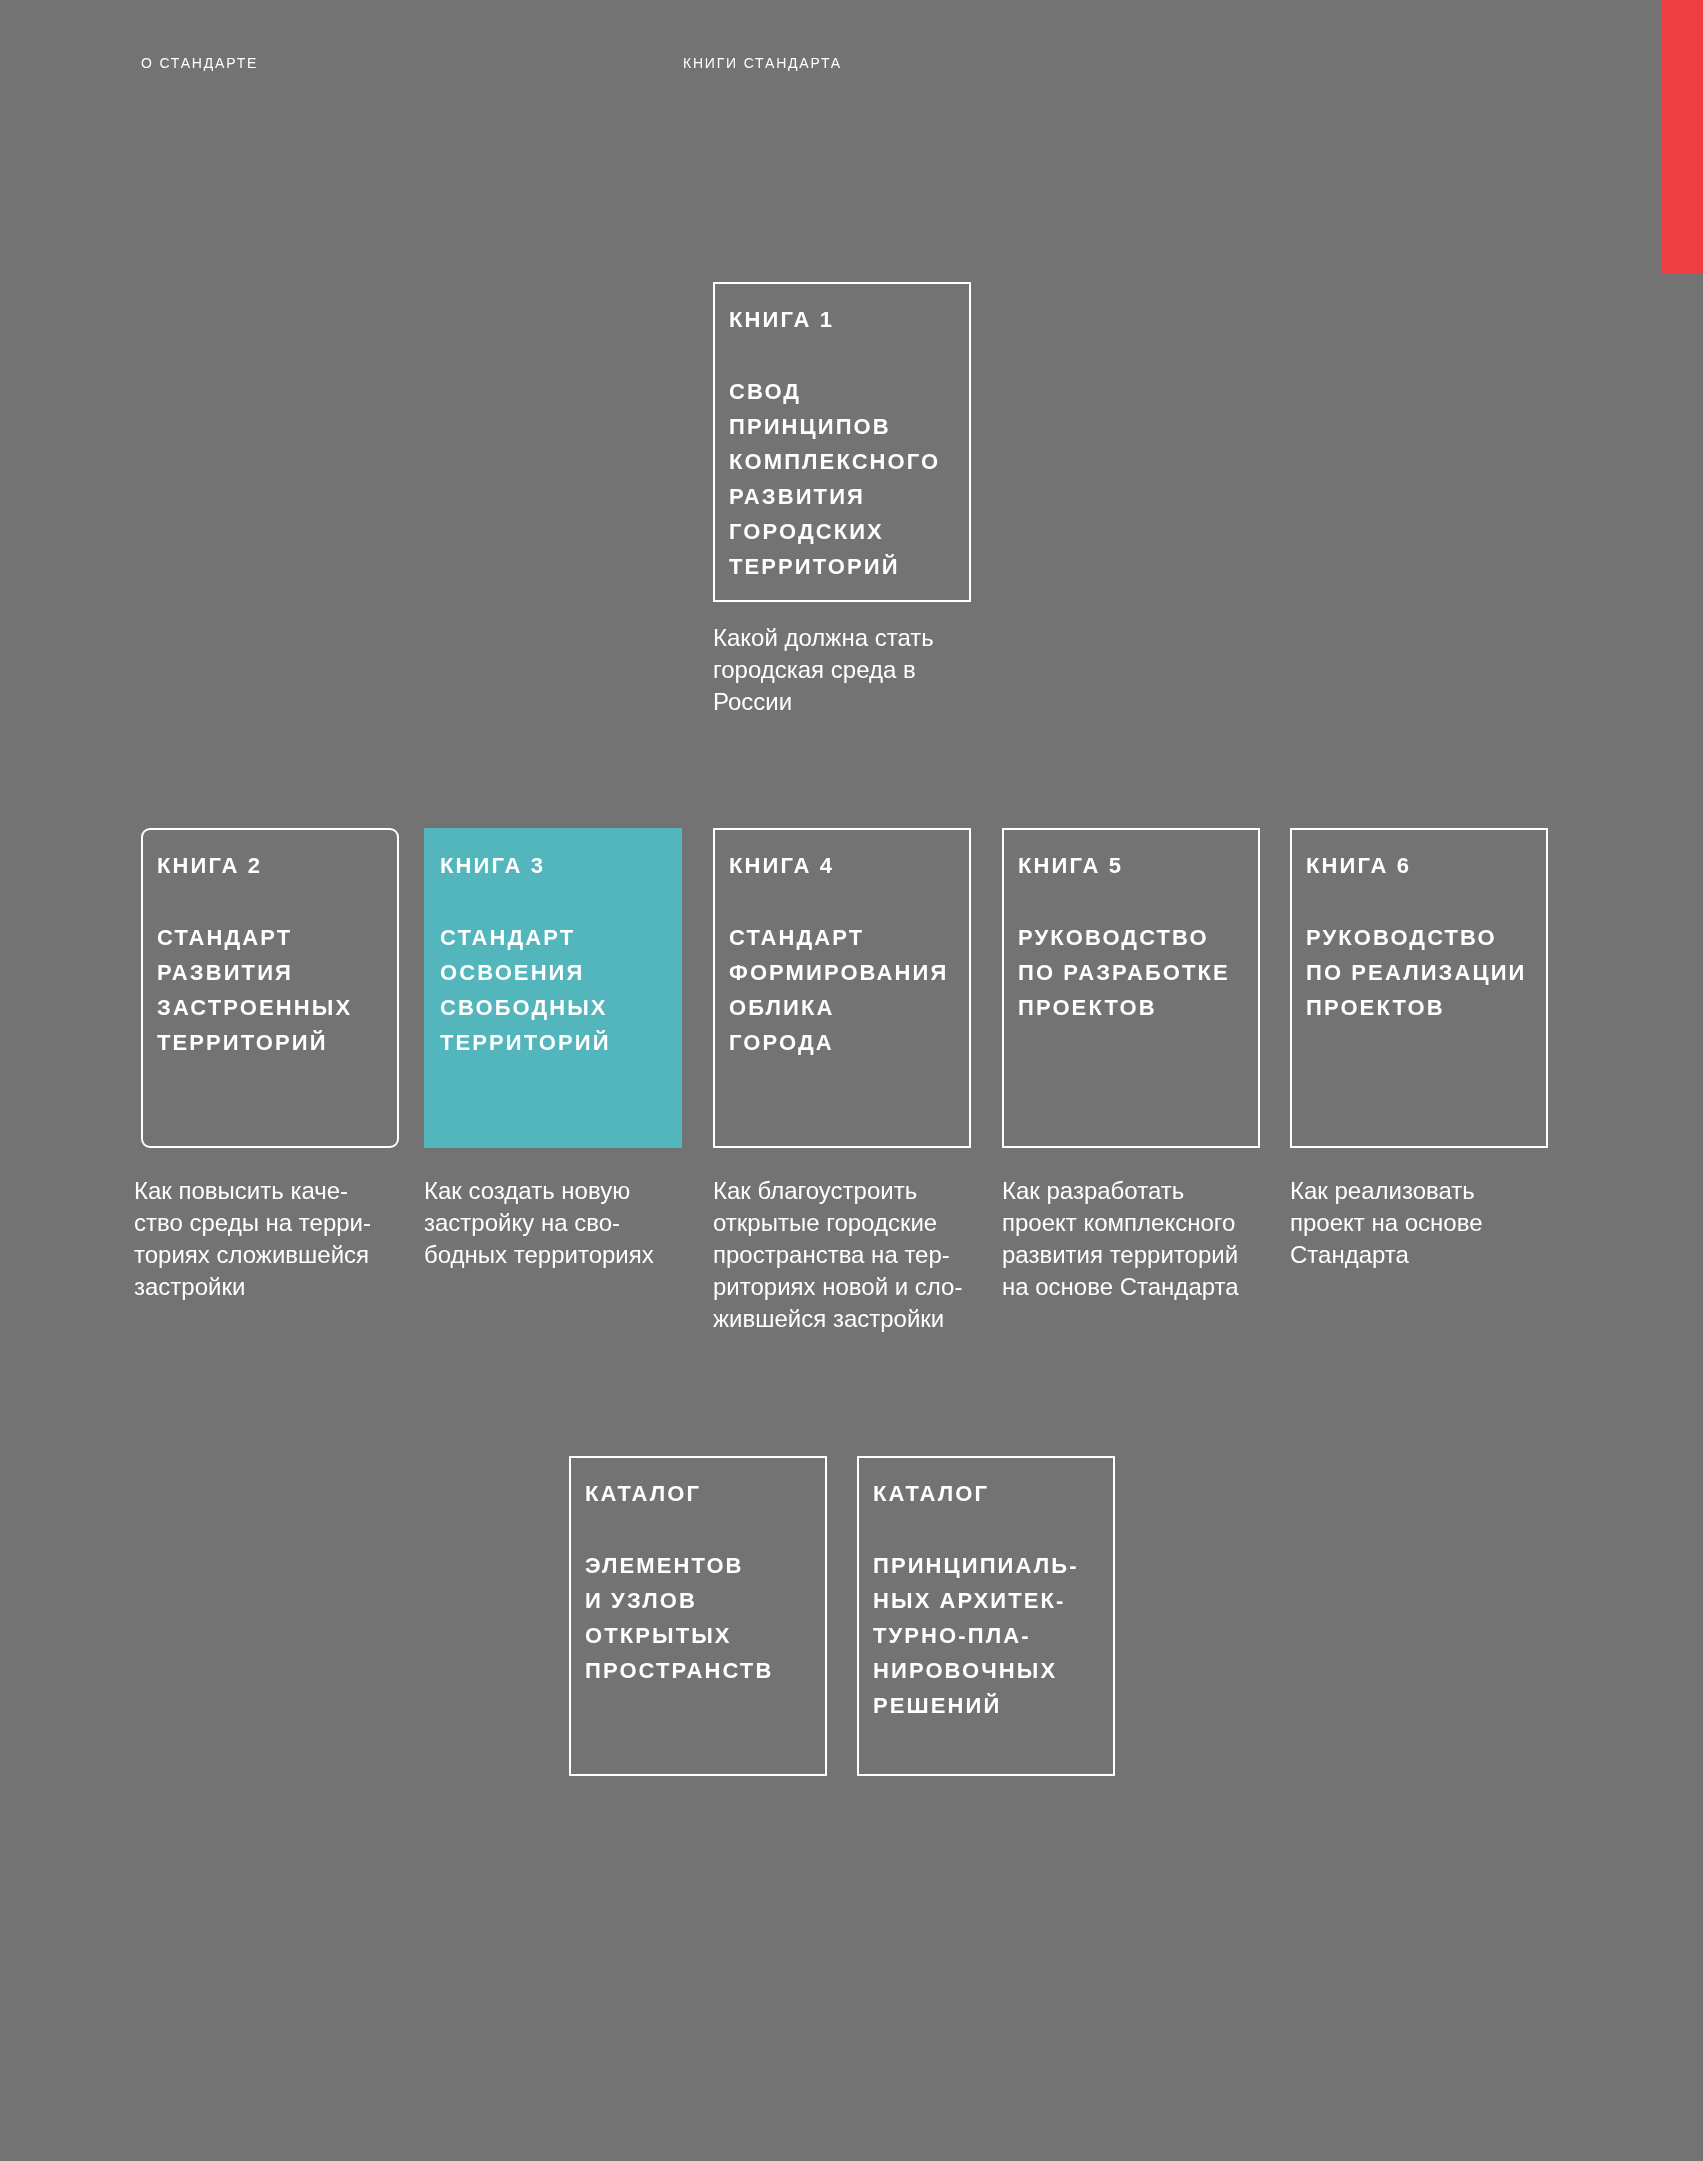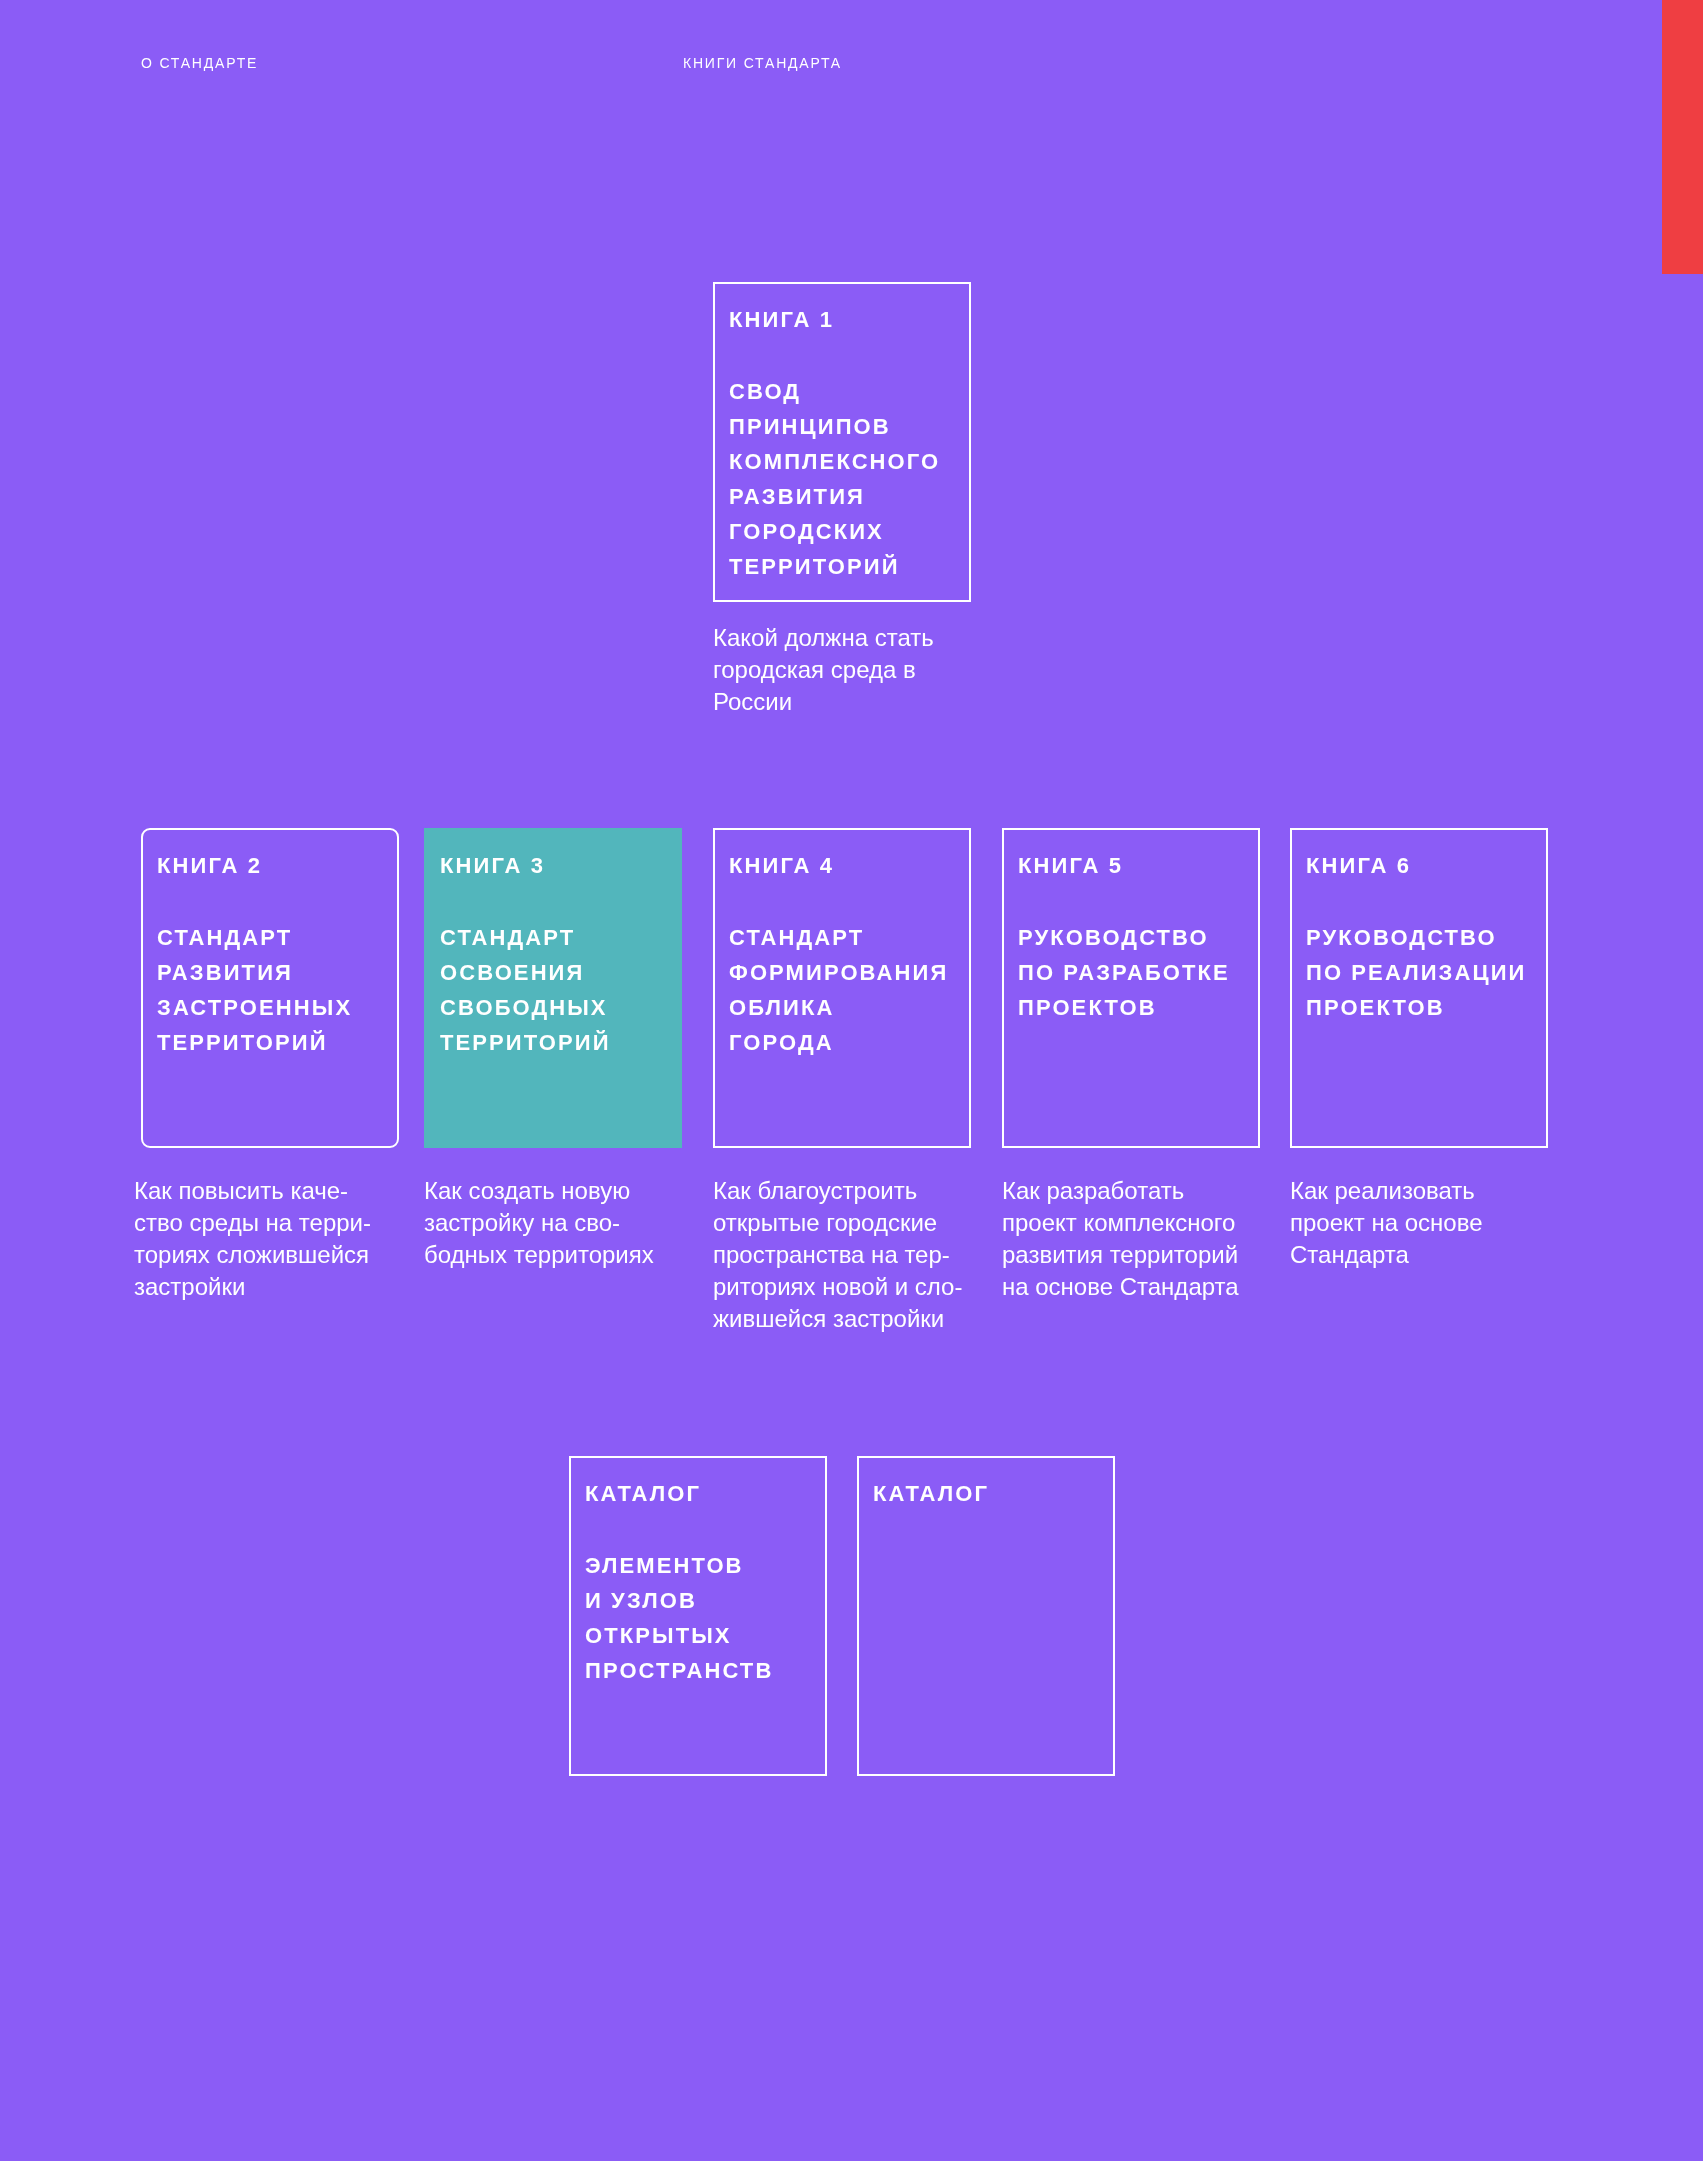--- a/index.html
+++ b/index.html
@@ -4,21 +4,21 @@
 <style>
   html,body{margin:0;padding:0;}
   body{
     font-family:"Liberation Sans","DejaVu Sans",sans-serif;
     background:#22333b;
   }
   .page{
     position:relative;
     width:1704px;
     height:2161px;
-    background:#8b5cf6;
+    background:#737373;
     overflow:hidden;
   }
   .hdr-label{
     position:absolute;
     top:55px;
     color:#FFFFFF;
     font-size:14px;
     font-weight:400;
     letter-spacing:1.8px;
     white-space:nowrap;
@@ -161,16 +161,21 @@
   <div class="card pos-c1">
     <div class="card-number">КАТАЛОГ</div>
     <div class="card-title">ЭЛЕМЕНТОВ
 И УЗЛОВ
 ОТКРЫТЫХ
 ПРОСТРАНСТВ</div>
   </div>
 
   <div class="card pos-c2">
     <div class="card-number">КАТАЛОГ</div>
+    <div class="card-title">ПРИНЦИПИАЛЬ-
+НЫХ АРХИТЕК-
+ТУРНО-ПЛА-
+НИРОВОЧНЫХ
+РЕШЕНИЙ</div>
   </div>
 
 </div>
 
 
 </body></html>

